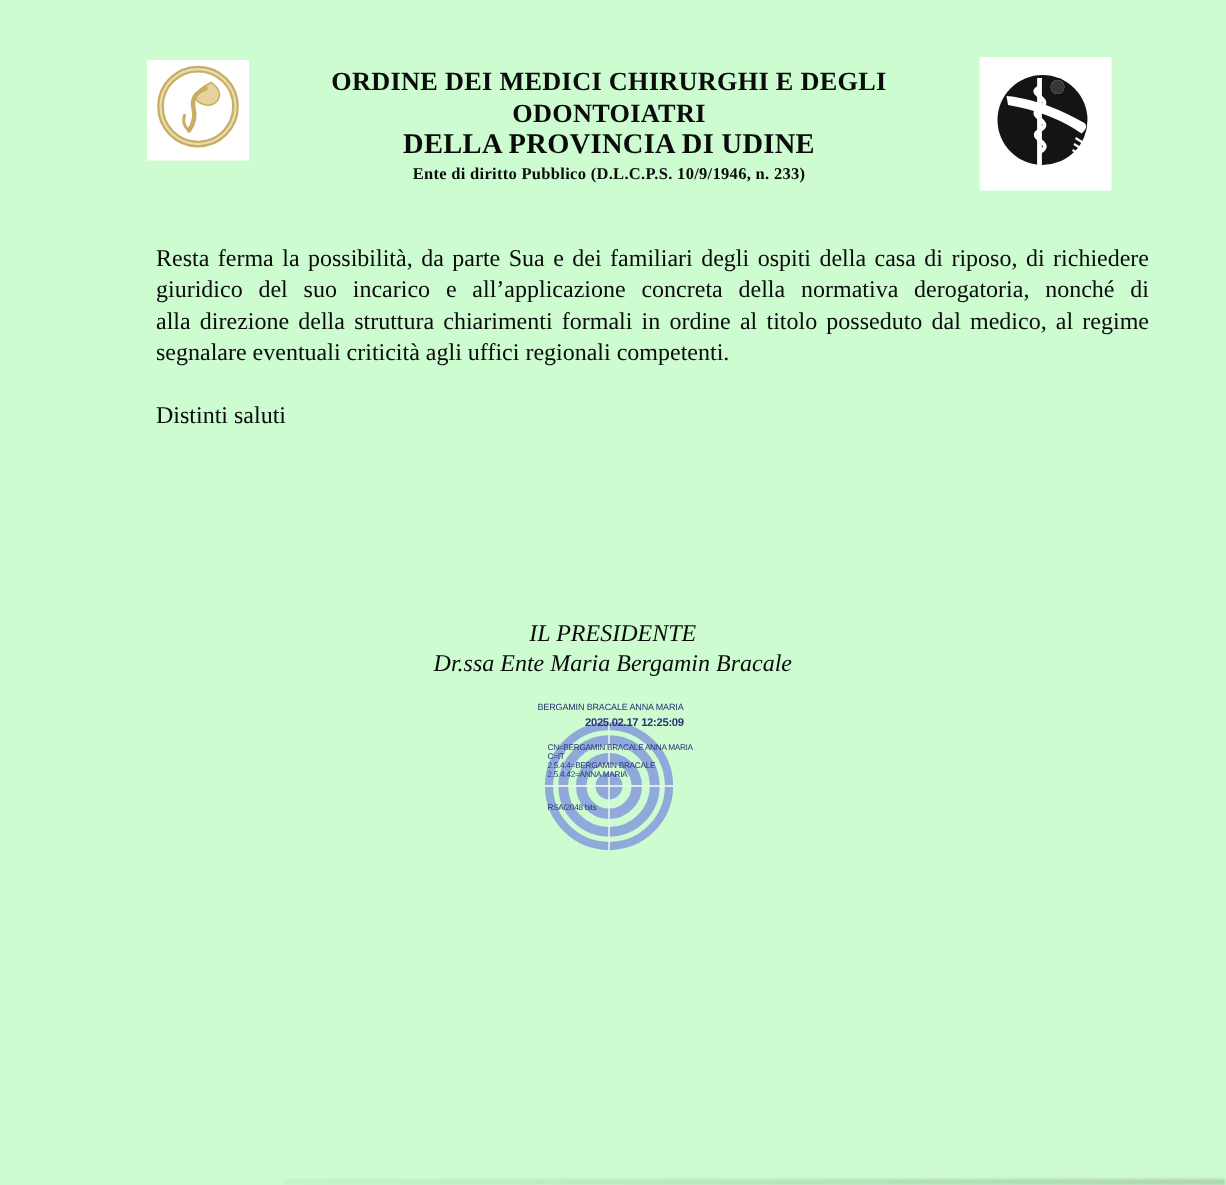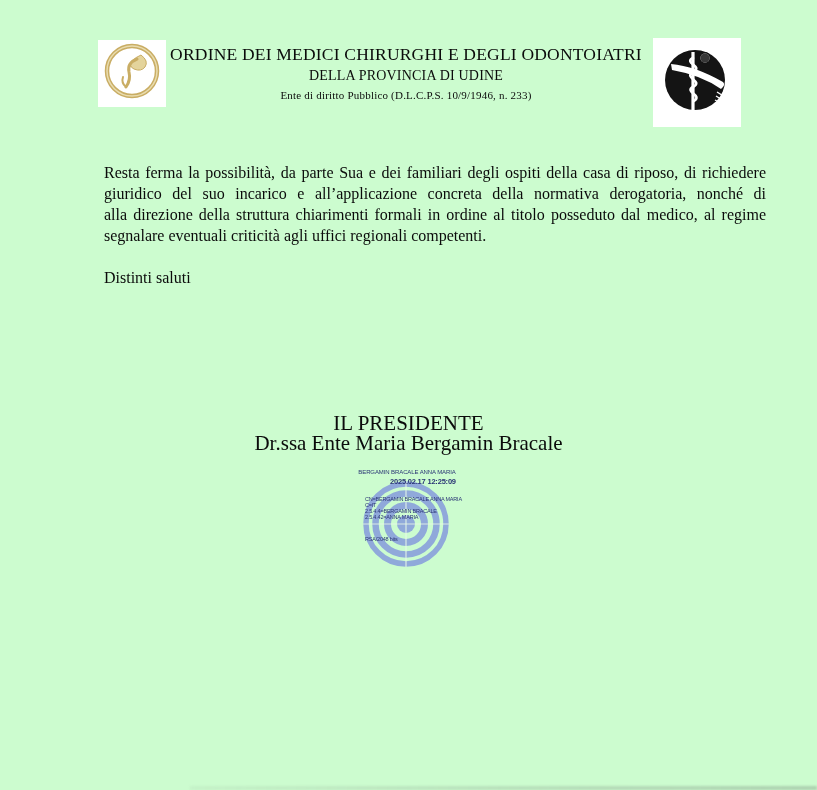--- a/index.html
+++ b/index.html
@@ -17,39 +17,39 @@
     width: 68px; height: 67px; background: #ffffff;
     display: flex; align-items: center; justify-content: center;
   }
   .logo-right {
     position: absolute; left: 653px; top: 38px;
     width: 88px; height: 89px; background: #ffffff;
     display: flex; align-items: center; justify-content: center;
   }
   .header-text {
     position: absolute; left: 156px; top: 44px; width: 500px;
-    text-align: center; font-weight: normal; letter-spacing: 0.2px;
+    text-align: center; font-weight: bold; letter-spacing: 0.2px;
   }
   .header-line1 { font-size: 17.5px; line-height: 21px; }
-  .header-line2 { font-size: 14px; line-height: 21px; }
+  .header-line2 { font-size: 19px; line-height: 21px; }
   .header-line3 { font-size: 11px;   line-height: 15px; margin-top: 2px; }
 
   
   .letter-body {
     position: absolute; left: 78px; top: 162px; width: 662px;
     font-size: 16px; line-height: 21px; margin-left: 26px;
   }
   .jline { text-align: justify; text-align-last: justify; white-space: nowrap; }
   .lline { text-align: left; }
   .closing { margin-top: 21px; }
 
   
   .signature-block {
     position: absolute; left: 0; top: 413px; width: 817px;
-    text-align: center; font-size: 21px; line-height: 20px;
+    text-align: center; font-size: 16px; line-height: 20px; font-style: italic;
   }
 
   
   .stamp {
     position: absolute; left: 352px; top: 466px;
     width: 110px; height: 104px;
     font-family: "Liberation Sans", sans-serif;
   }
   .stamp svg { position: absolute; left: 0; top: 0; }
   .stamp-holder {

